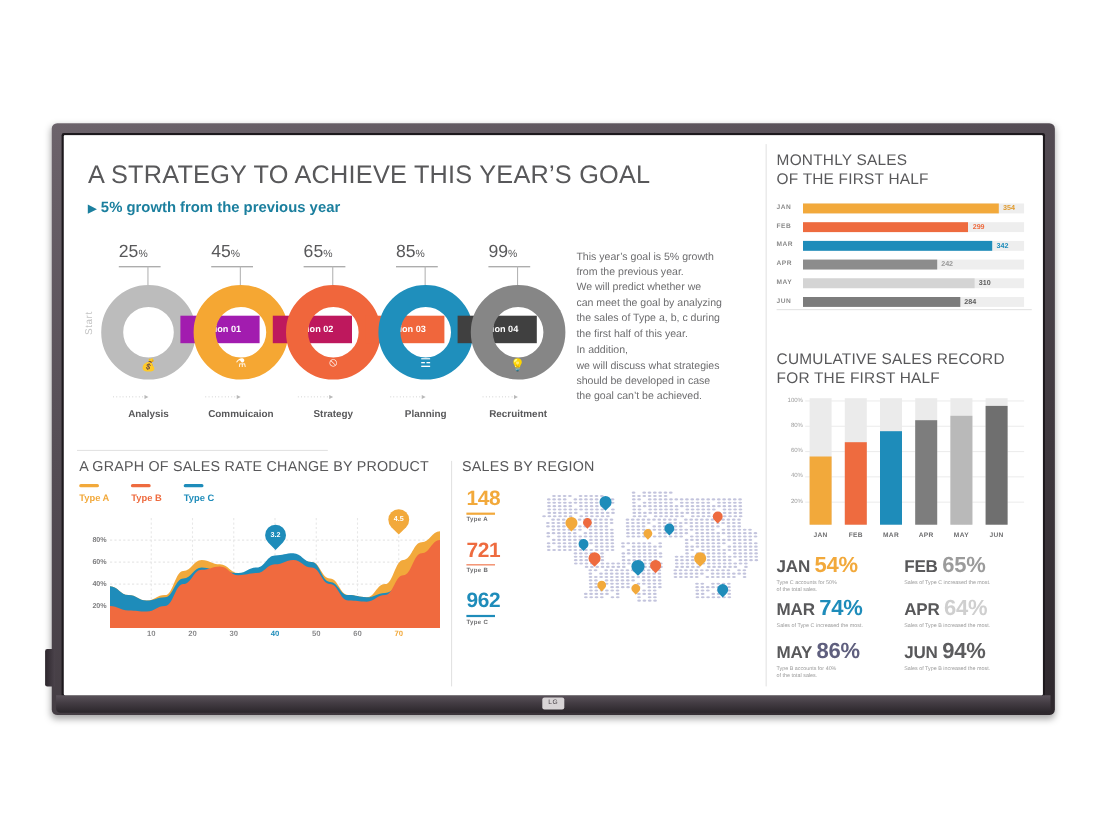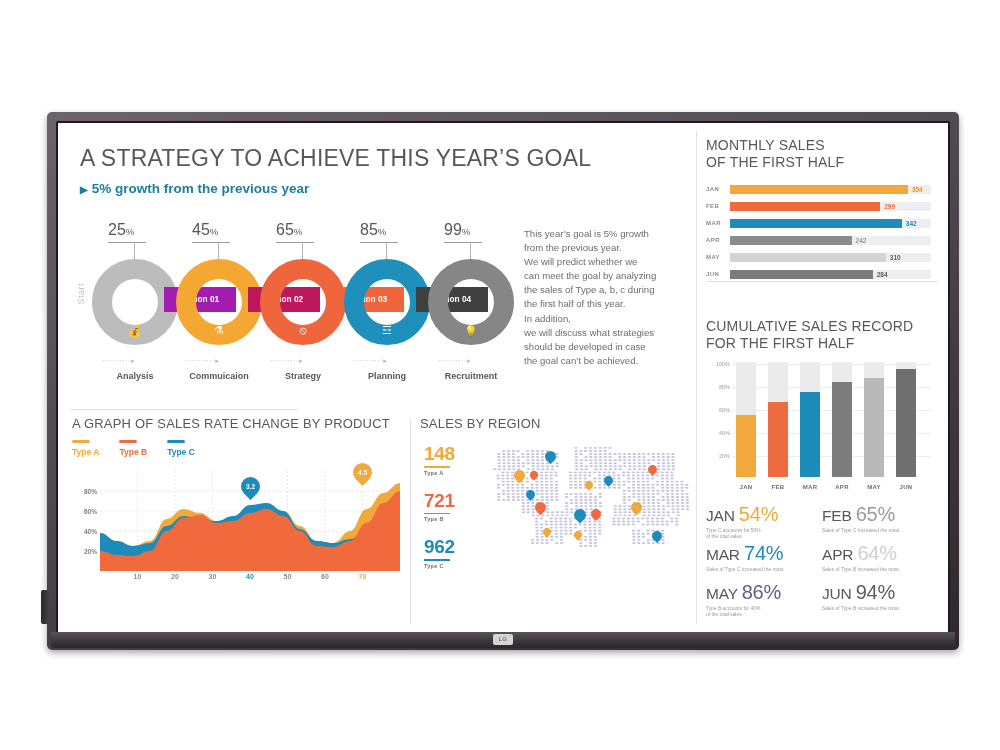--- a/index.html
+++ b/index.html
@@ -154,21 +154,21 @@
   .gline { position: absolute; left: 26px; right: 0; height: 1px; background: #ededed; }
   .col-wrap { position: absolute; bottom: 0; width: 20px; height: 100%; }
   .col-bg { position: absolute; inset: 0; background: #ebebeb; }
   .col-fill { position: absolute; left: 0; right: 0; bottom: 0; }
   .col-lbl {
     position: absolute; bottom: -13px; left: 0; right: 0; text-align: center;
     font-size: 6px; font-weight: bold; color: #6e6e70; letter-spacing: .3px;
   }
   .stats { position: relative; margin-top: 26px; }
   .stat { position: absolute; width: 108px; }
-  .stat .big { font-size: 15.5px; font-weight: normal; color: #58585a; white-space: nowrap; letter-spacing: -.2px; }
+  .stat .big { font-size: 15.5px; font-weight: bold; color: #58585a; white-space: nowrap; letter-spacing: -.2px; }
   .stat .big em { font-style: normal; font-size: 20px; }
   .stat .cap { margin-top: 2px; font-size: 4.9px; color: #9a9a9a; line-height: 6.4px; }
 
   
   #area { position: absolute; left: 14px; top: 292px; width: 330px; }
   .legend { display: flex; gap: 20px; margin-top: 8px; }
   .lg-item { font-size: 8.5px; font-weight: bold; }
   .lg-swatch { width: 18px; height: 3px; border-radius: 2px; margin-bottom: 4px; }
   .axis-x { position: relative; height: 12px; margin-top: 2px; }
   .axis-x span {

